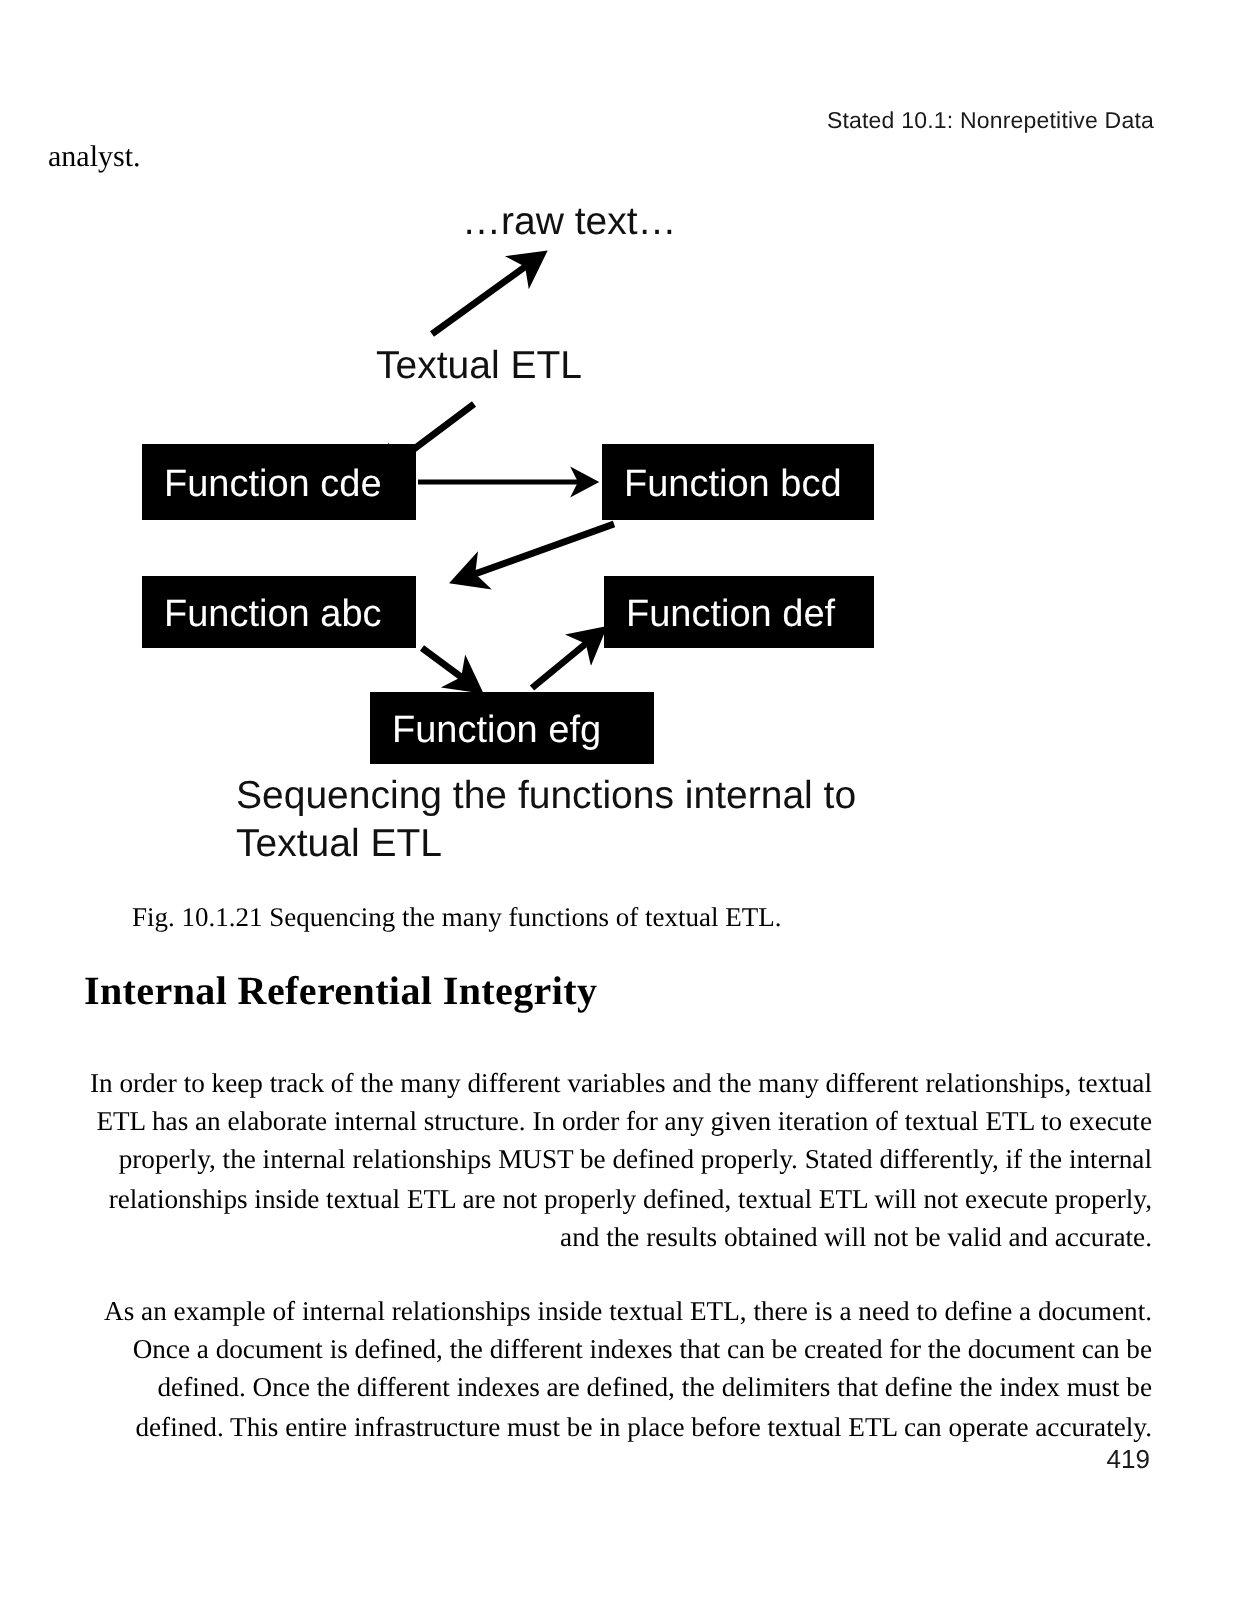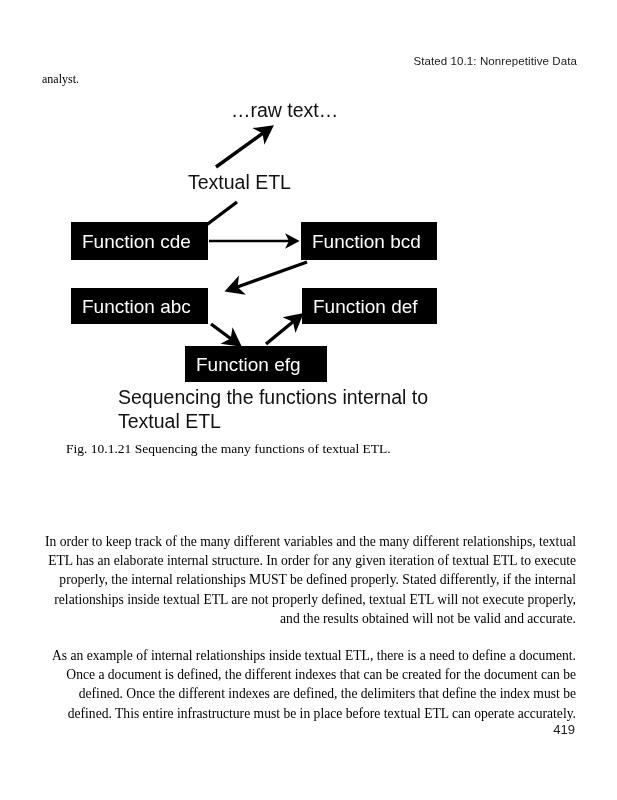--- a/index.html
+++ b/index.html
@@ -31,23 +31,23 @@
     font-family: "Liberation Sans", "DejaVu Sans", sans-serif;
     font-size: 11.5px;
     letter-spacing: 0.1px;
     color: #1a1a1a;
     white-space: nowrap;
   }
 
   
   .continued-line {
     position: absolute;
-    left: 42px;
+    left: 24px;
     top: 70px;
-    font-size: 12px;
+    font-size: 15px;
     line-height: 18px;
   }
 
   
   .figure {
     position: absolute;
     left: 0;
     top: 92px;
     width: 529px;
     height: 340px;
@@ -74,21 +74,21 @@
     stroke: #000000;
     stroke-width: 3.4;
     fill: none;
   }
   .arrow-line.thin { stroke-width: 2.6; }
 
   
   .fig-caption {
     position: absolute;
     left: 66px;
-    top: 440px;
+    top: 450px;
     font-size: 13.5px;
     line-height: 17px;
     text-align: center;
   }
 
   
   .section-heading {
     position: absolute;
     left: 42px;
     top: 468px;
@@ -167,20 +167,21 @@
       <rect class="box-rect" x="185" y="254" width="142" height="36"></rect>
       <text class="box-text" x="196" y="279">Function efg</text>
 
       <text class="cap-text" x="118" y="312">Sequencing the functions internal to</text>
       <text class="cap-text" x="118" y="336">Textual ETL</text>
     </svg>
   </div>
 
   <div class="fig-caption">Fig. 10.1.21 Sequencing the many functions of textual ETL.</div>
 
+  <h2 class="section-heading">Internal Referential Integrity</h2>
 
   <p class="body-text" id="para-1">In order to keep track of the many different variables and the many different relationships, textual ETL has an elaborate internal structure. In order for any given iteration of textual ETL to execute properly, the internal relationships MUST be defined properly. Stated differently, if the internal relationships inside textual ETL are not properly defined, textual ETL will not execute properly, and the results obtained will not be valid and accurate.</p>
 
   <p class="body-text" id="para-2">As an example of internal relationships inside textual ETL, there is a need to define a document. Once a document is defined, the different indexes that can be created for the document can be defined. Once the different indexes are defined, the delimiters that define the index must be defined. This entire infrastructure must be in place before textual ETL can operate accurately.</p>
 
   <div class="page-number">419</div>
 
 </div>
 
 </body></html>

